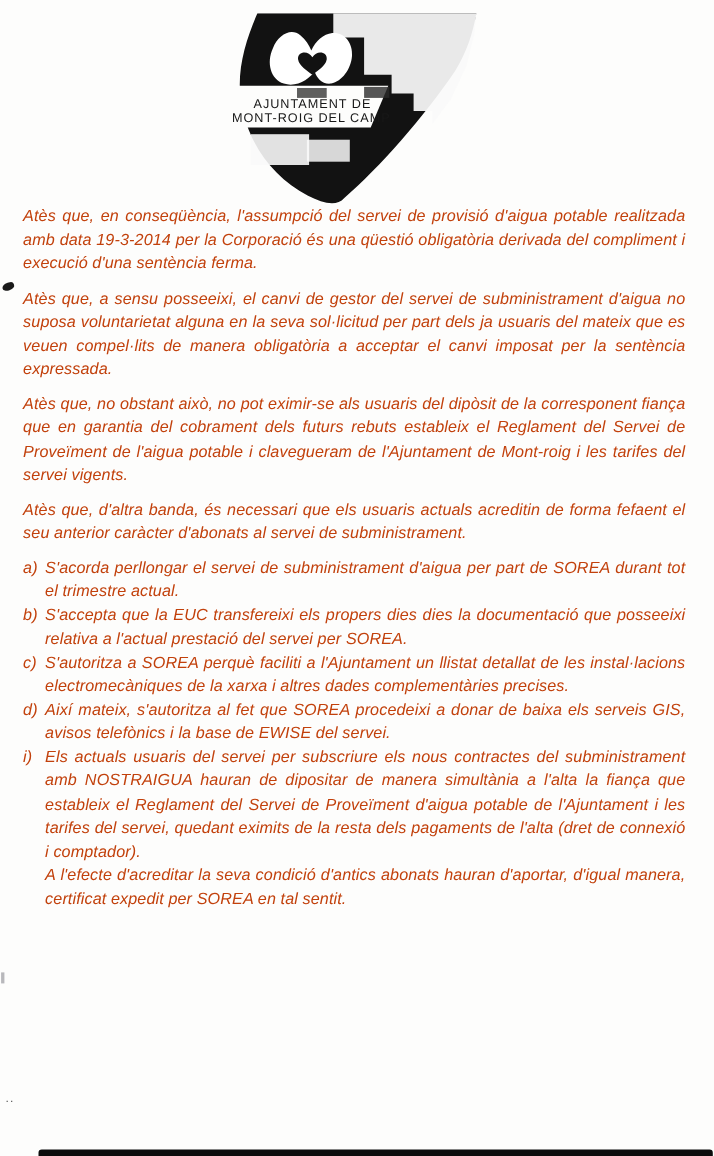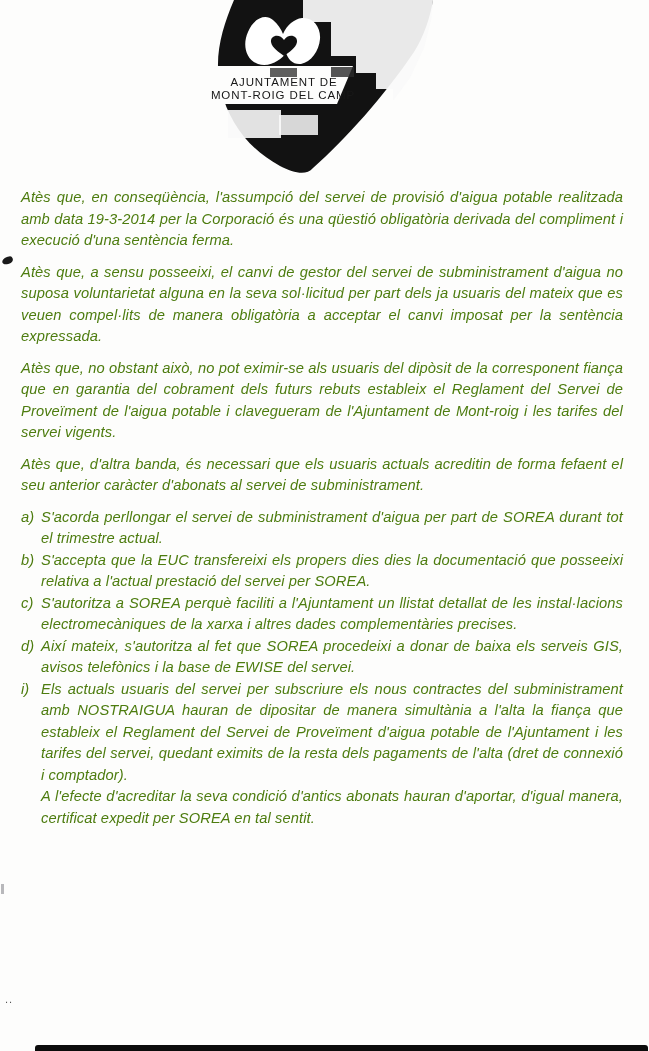--- a/index.html
+++ b/index.html
@@ -1,25 +1,25 @@
 <!DOCTYPE html>
 <html><head>
 <meta charset="utf-8">
 <style>
   html,body { margin:0; padding:0; background:#ffffff; }
   .page {
     position:relative; width:649px; height:1051px;
     background:#fdfdfc; overflow:hidden;
     font-family:"Liberation Sans", sans-serif;
   }
-  .logo-wrap { position:absolute; top:0; left:0; width:649px; height:182px; }
+  .logo-wrap { position:absolute; top:12px; left:0; width:649px; height:182px; }
   .content {
     position:absolute; top:187px; left:21px; width:602px;
     font-style:italic; font-size:14.7px; line-height:21.5px;
-    color:#4d7c0f; letter-spacing:0.1px;
+    color:#c2410c; letter-spacing:0.1px;
   }
   .content p { margin:0 0 10px 0; text-align:justify; }
   .doc-list { margin:0; padding:0; list-style:none; }
   .doc-list li { display:flex; margin:0; }
   .doc-list .lbl { flex:0 0 20px; width:20px; }
   .doc-list .txt { flex:1; text-align:justify; }
   .scan-tick {
     position:absolute; left:2px; top:257px; width:11px; height:7px;
     background:#1a1a1a; border-radius:60% 40% 50% 50%;
     transform:rotate(-18deg);

